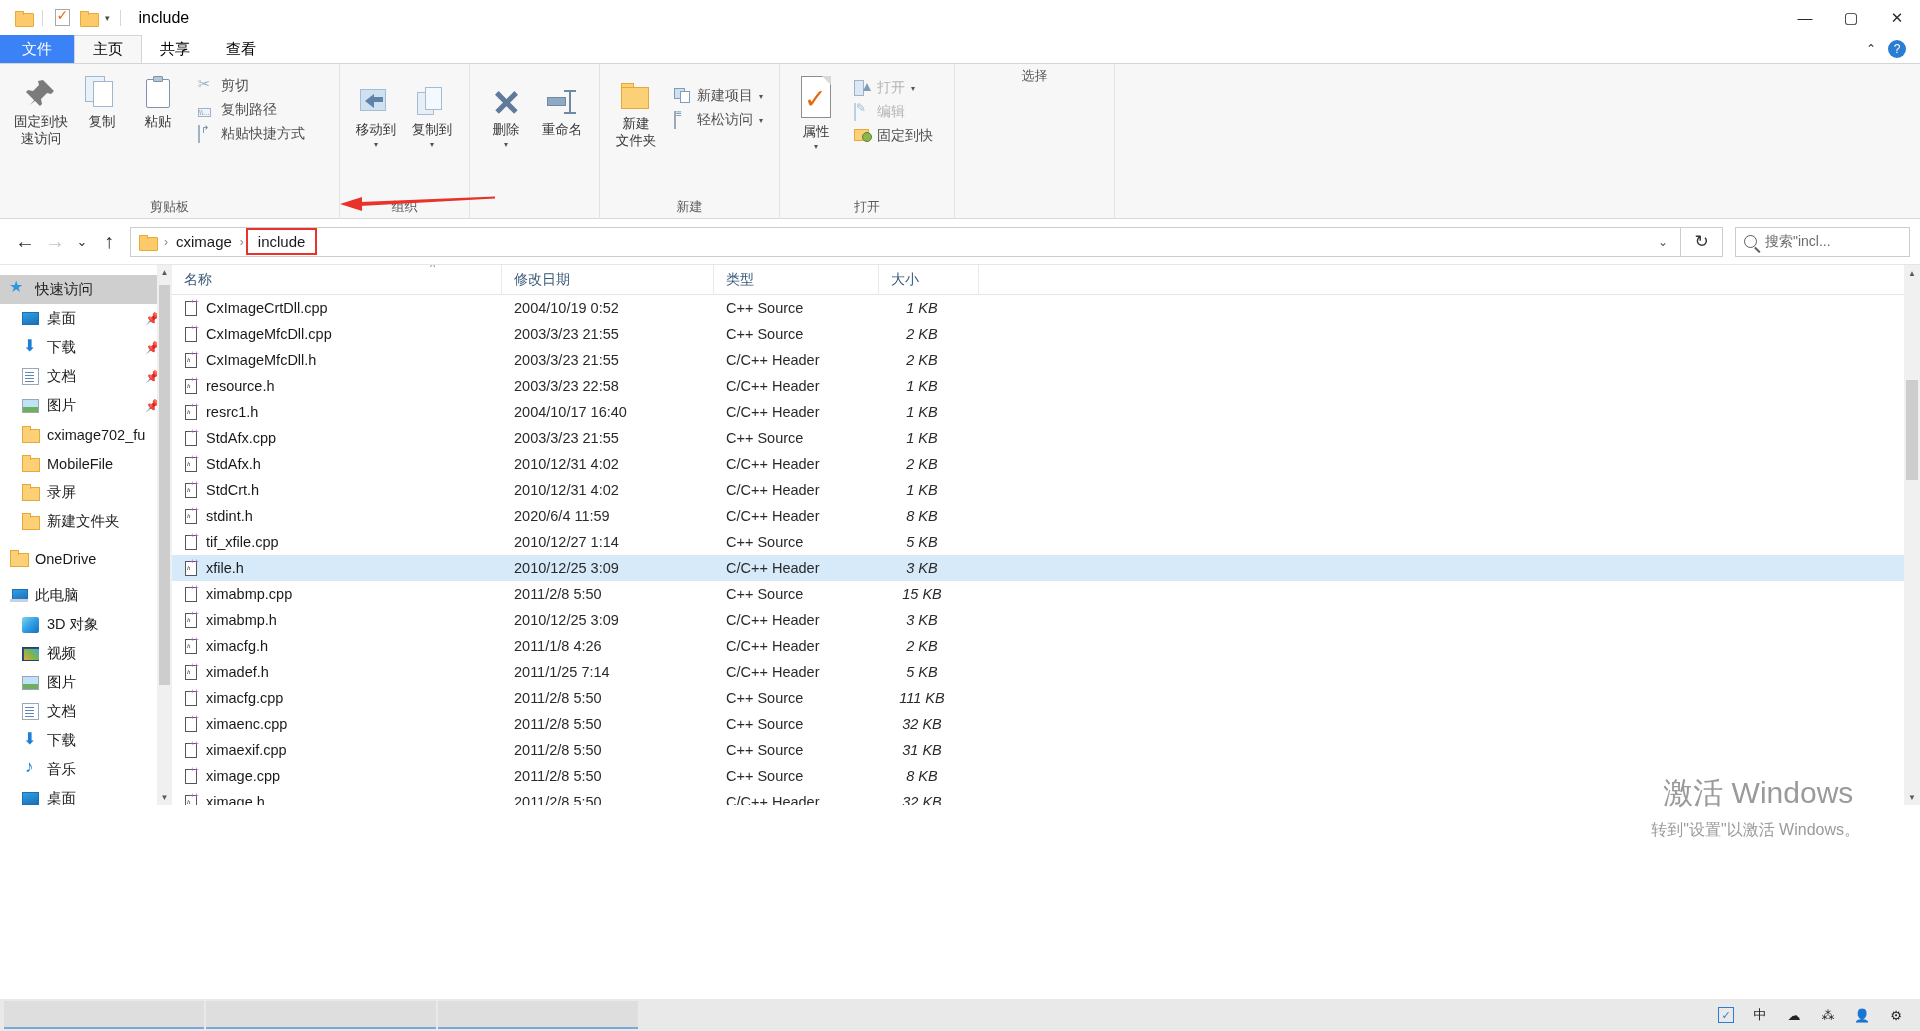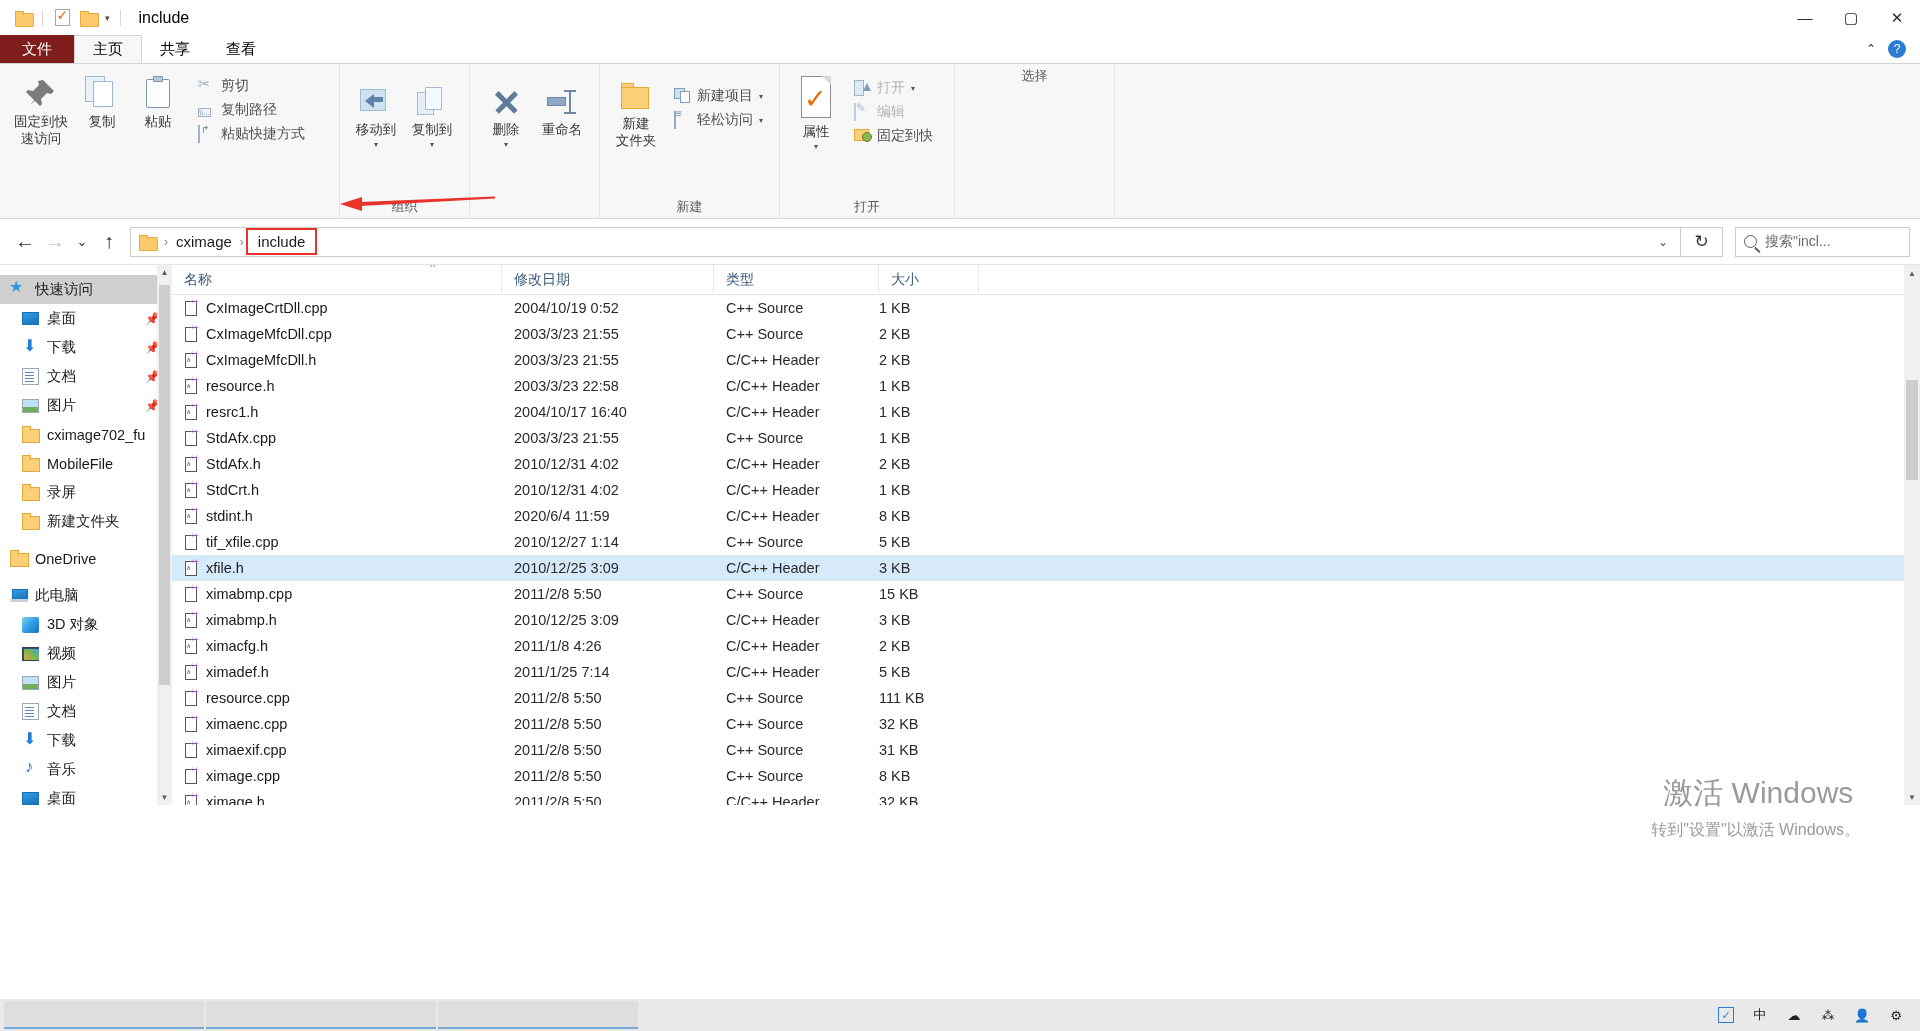--- a/index.html
+++ b/index.html
@@ -21,21 +21,21 @@
   .chk-ic { width:15px; height:17px; border:1px solid #a8a8a8; background:#fff; position:relative; }
   .chk-ic:after { content:"✓"; position:absolute; left:1px; top:-3px; font-size:14px; color:#e8690b; font-weight:bold; }
   .ddarrow { font-size:9px; color:#4a4a4a; padding:0 4px; }
   .wintitle { font-size:16px; color:#000; margin-left:12px; }
   .wincontrols { position:absolute; right:0; top:0; display:flex; height:35px; }
   .wc { width:46px; height:35px; display:flex; align-items:center; justify-content:center; font-size:15px; color:#2b2b2b; }
 
   
   .tabbar { height:29px; background:#fff; display:flex; align-items:stretch; border-bottom:1px solid #d4d4d4; position:relative; }
   .tab { padding:0 18px; display:flex; align-items:center; font-size:15px; color:#000; }
-  .tab.file { background:#7f1d1d; color:#fff; padding:0 22px; }
+  .tab.file { background:#3b82f6; color:#fff; padding:0 22px; }
   .tab.active { background:#f7f7f7; border:1px solid #d4d4d4; border-bottom:1px solid #f7f7f7; position:relative; top:0; z-index:3; }
   .tabright { margin-left:auto; display:flex; align-items:center; gap:12px; padding-right:14px; }
   .caretup { font-size:12px; color:#333; }
   .helpic { width:18px; height:18px; border-radius:50%; background:#2b7cd3; color:#fff; font-size:12px; display:flex; align-items:center; justify-content:center; }
 
   
   .ribbon { height:155px; background:#f7f7f7; border-bottom:1px solid #d9d9d9; display:flex; position:relative; }
   .rgroup { display:flex; flex-direction:column; height:155px; border-right:1px solid #e2e2e2; position:relative; }
   .rgroup-body { flex:1; display:flex; align-items:flex-start; padding:8px 8px 0 8px; }
   .rgroup-label { height:24px; text-align:center; font-size:13px; color:#5a5a5a; display:flex; align-items:center; justify-content:center; }
@@ -161,21 +161,21 @@
 
   .listpane { flex:1; position:relative; background:#fff; overflow:hidden; }
   .colhdr { height:30px; display:flex; align-items:center; border-bottom:1px solid #e5e5e5; font-size:14px; color:#3b5a7a; position:relative; }
   .colhdr .ch { padding-left:12px; border-right:1px solid #e9e9e9; height:30px; display:flex; align-items:center; }
   .sortmark { position:absolute; left:258px; top:-4px; font-size:11px; color:#7d7d7d; }
   .rows { position:relative; }
   .row { height:26px; display:flex; align-items:center; font-size:14.5px; color:#1a1a1a; }
   .row.sel { background:#d6eaf9; }
   .cell-name { display:flex; align-items:center; gap:8px; padding-left:12px; }
   .cell { padding-left:12px; color:#2a2a2a; }
-  .cell.size { text-align:left; padding-right:14px; padding-left:0; }
+  .cell.size { text-align:center; padding-right:14px; padding-left:0;font-style:italic; }
   .fic { width:14px; height:17px; position:relative; flex:0 0 14px; }
   .fic .pg { position:absolute; left:1px; top:1px; width:12px; height:15px; background:#fff; border:1px solid #55555a; }
   .fic .l { position:absolute; left:3px; top:4px; font-size:7px; color:#333; font-family:"Liberation Serif",serif; }
   .fic .pp { position:absolute; right:-1px; top:-1px; font-size:8px; color:#a05bc0; line-height:6px; }
 
   .listscroll { position:absolute; right:0; top:0; width:16px; height:540px; background:#f0f0f0; }
   .listscroll .thumb { position:absolute; left:2px; top:115px; width:12px; height:100px; background:#cdcdcd; }
   .listscroll .ar { position:absolute; left:0; width:16px; height:16px; display:flex; align-items:center; justify-content:center; font-size:8px; color:#5a5a5a; }
   .listscroll .ar.up { top:0; } .listscroll .ar.dn { bottom:0; }
 
@@ -275,20 +275,21 @@
           <div class="smallbtn">
             <span class="sm"><i class="sm-path">\\…</i></span>
             <span>复制路径</span>
           </div>
           <div class="smallbtn">
             <span class="sm"><i class="sm-shortcut"></i></span>
             <span>粘贴快捷方式</span>
           </div>
         </div>
       </div>
+      <div class="rgroup-label">剪贴板</div>
     </div>
 
     <div class="rgroup" style="width:130px">
       <div class="rgroup-body" style="padding-top:18px">
         <div class="bigbtn">
           <span class="ic ic-moveto">
               <i class="fold"></i>
               <i class="arr"></i>
               <i class="arr2"></i>
             </span>
@@ -720,21 +721,21 @@
             <div class="cell" style="width: 165px;">C/C++ Header</div>
             <div class="cell size" style="width: 100px;">5 KB</div>
           </div>
           <div class="row">
             <div class="cell-name" style="width: 330px;">
               <span class="fic">
                 <i class="pg"></i>
                 <i class="l"></i>
                 <i class="pp">++</i>
               </span>
-              <span>resource.cpp</span>
+              <span>ximacfg.cpp</span>
             </div>
             <div class="cell" style="width: 212px;">2011/2/8 5:50</div>
             <div class="cell" style="width: 165px;">C++ Source</div>
             <div class="cell size" style="width: 100px;">111 KB</div>
           </div>
           <div class="row">
             <div class="cell-name" style="width: 330px;">
               <span class="fic">
                 <i class="pg"></i>
                 <i class="l"></i>

